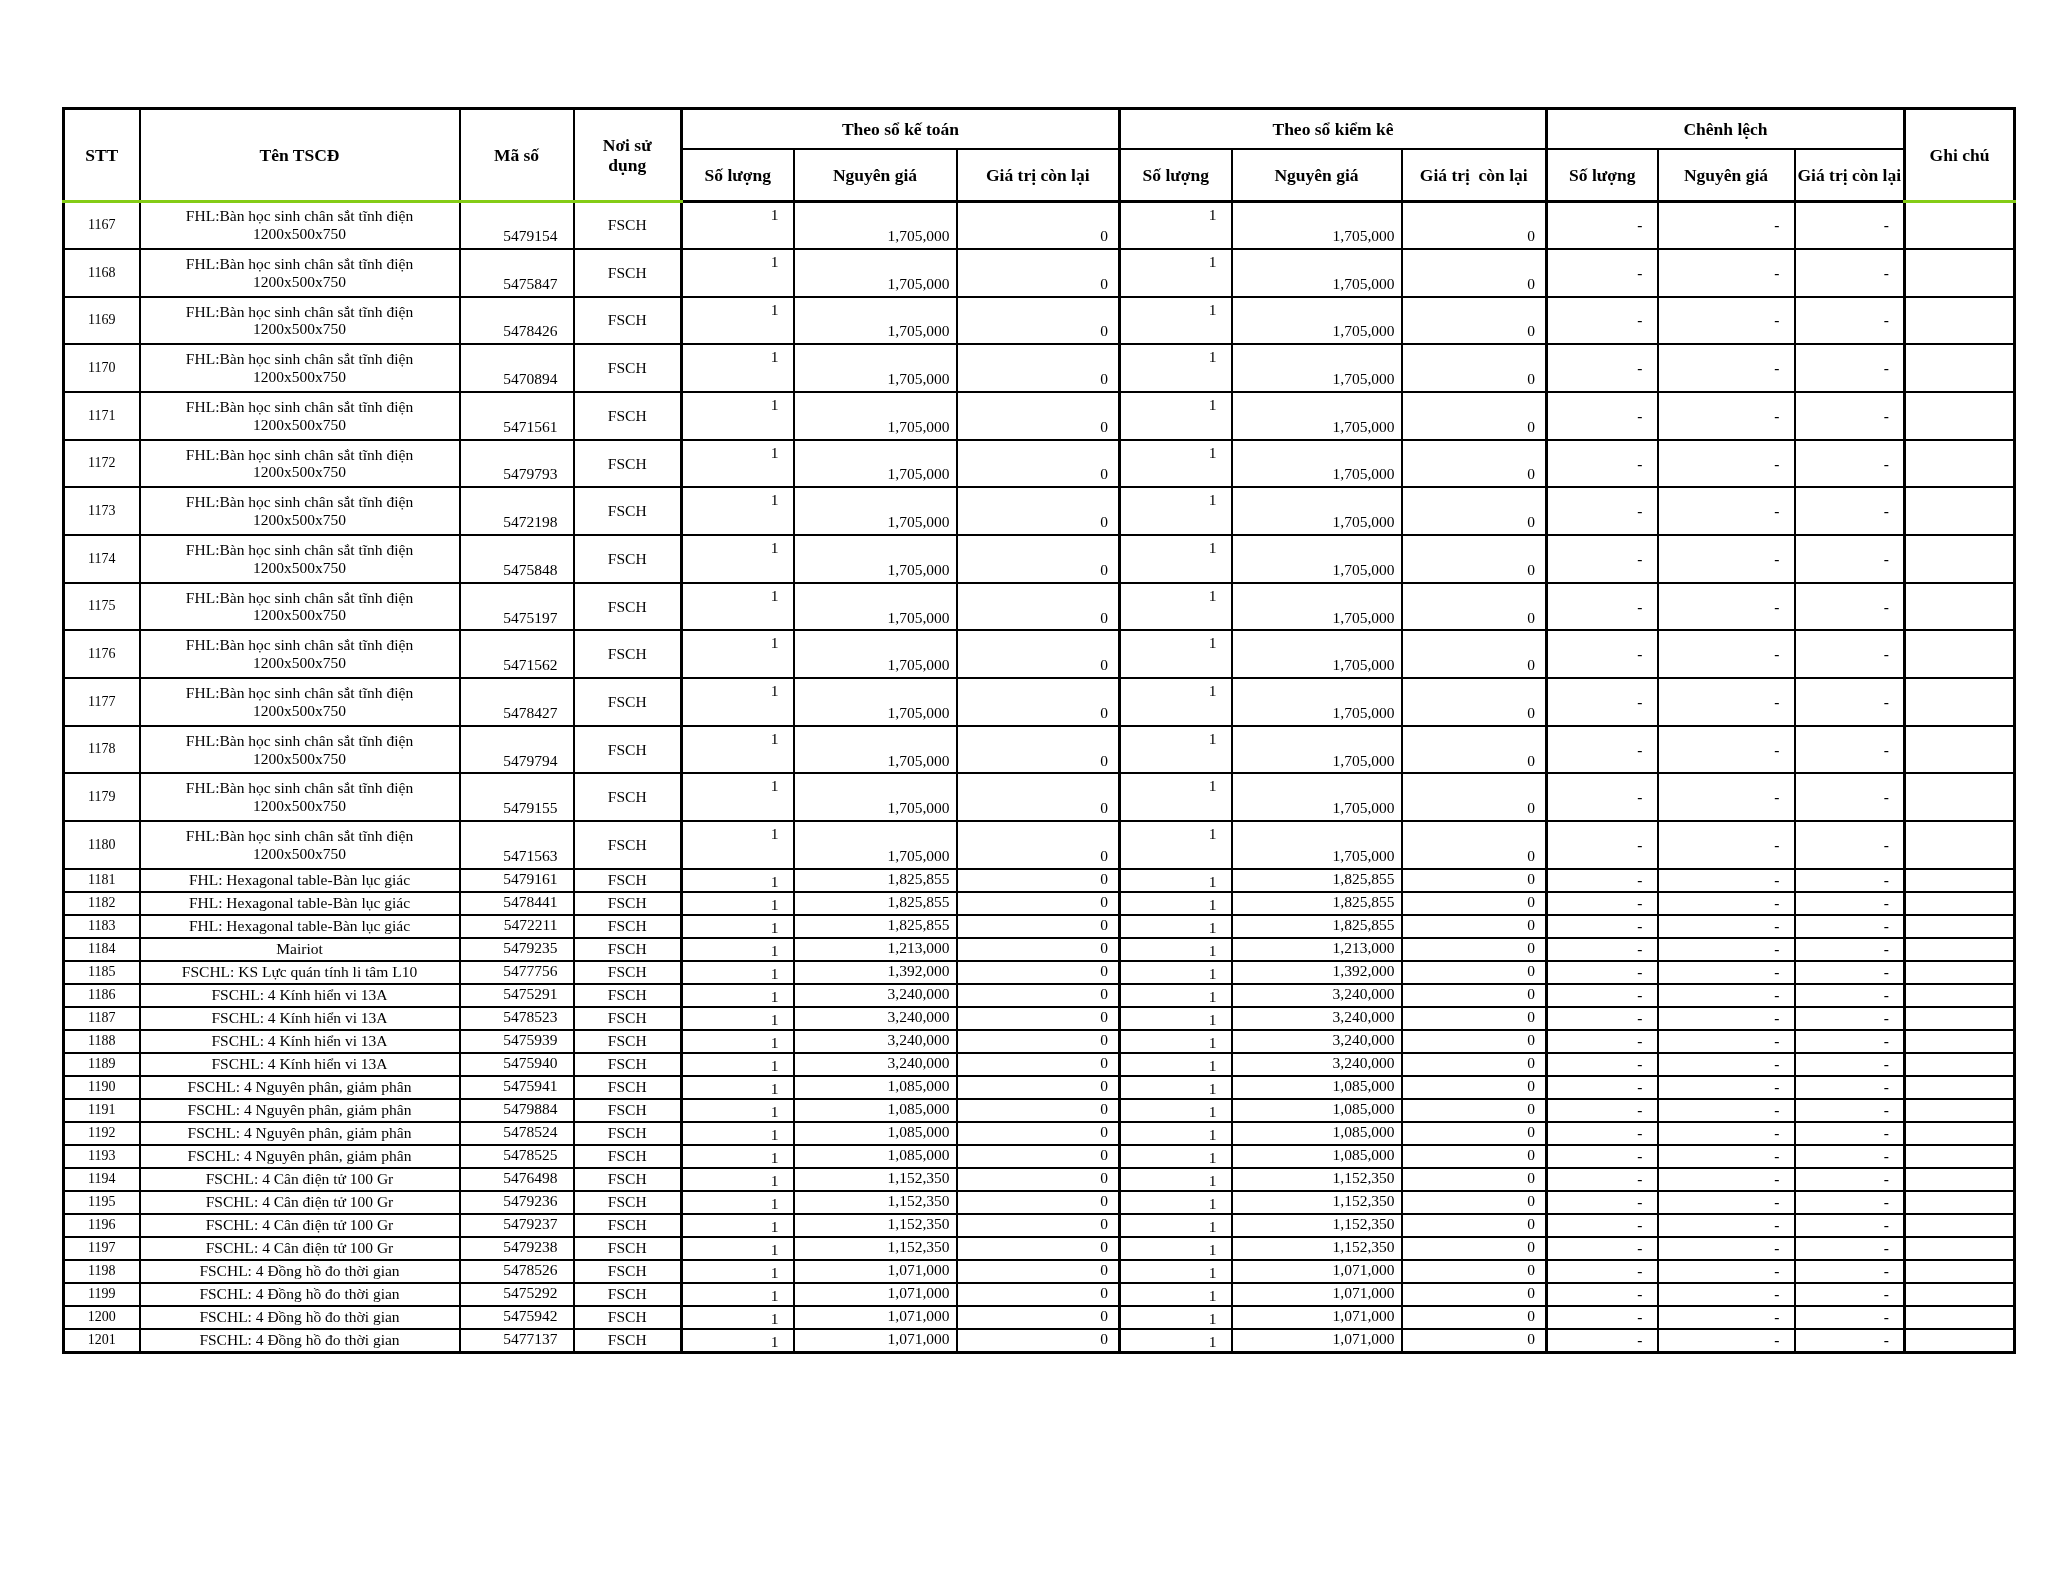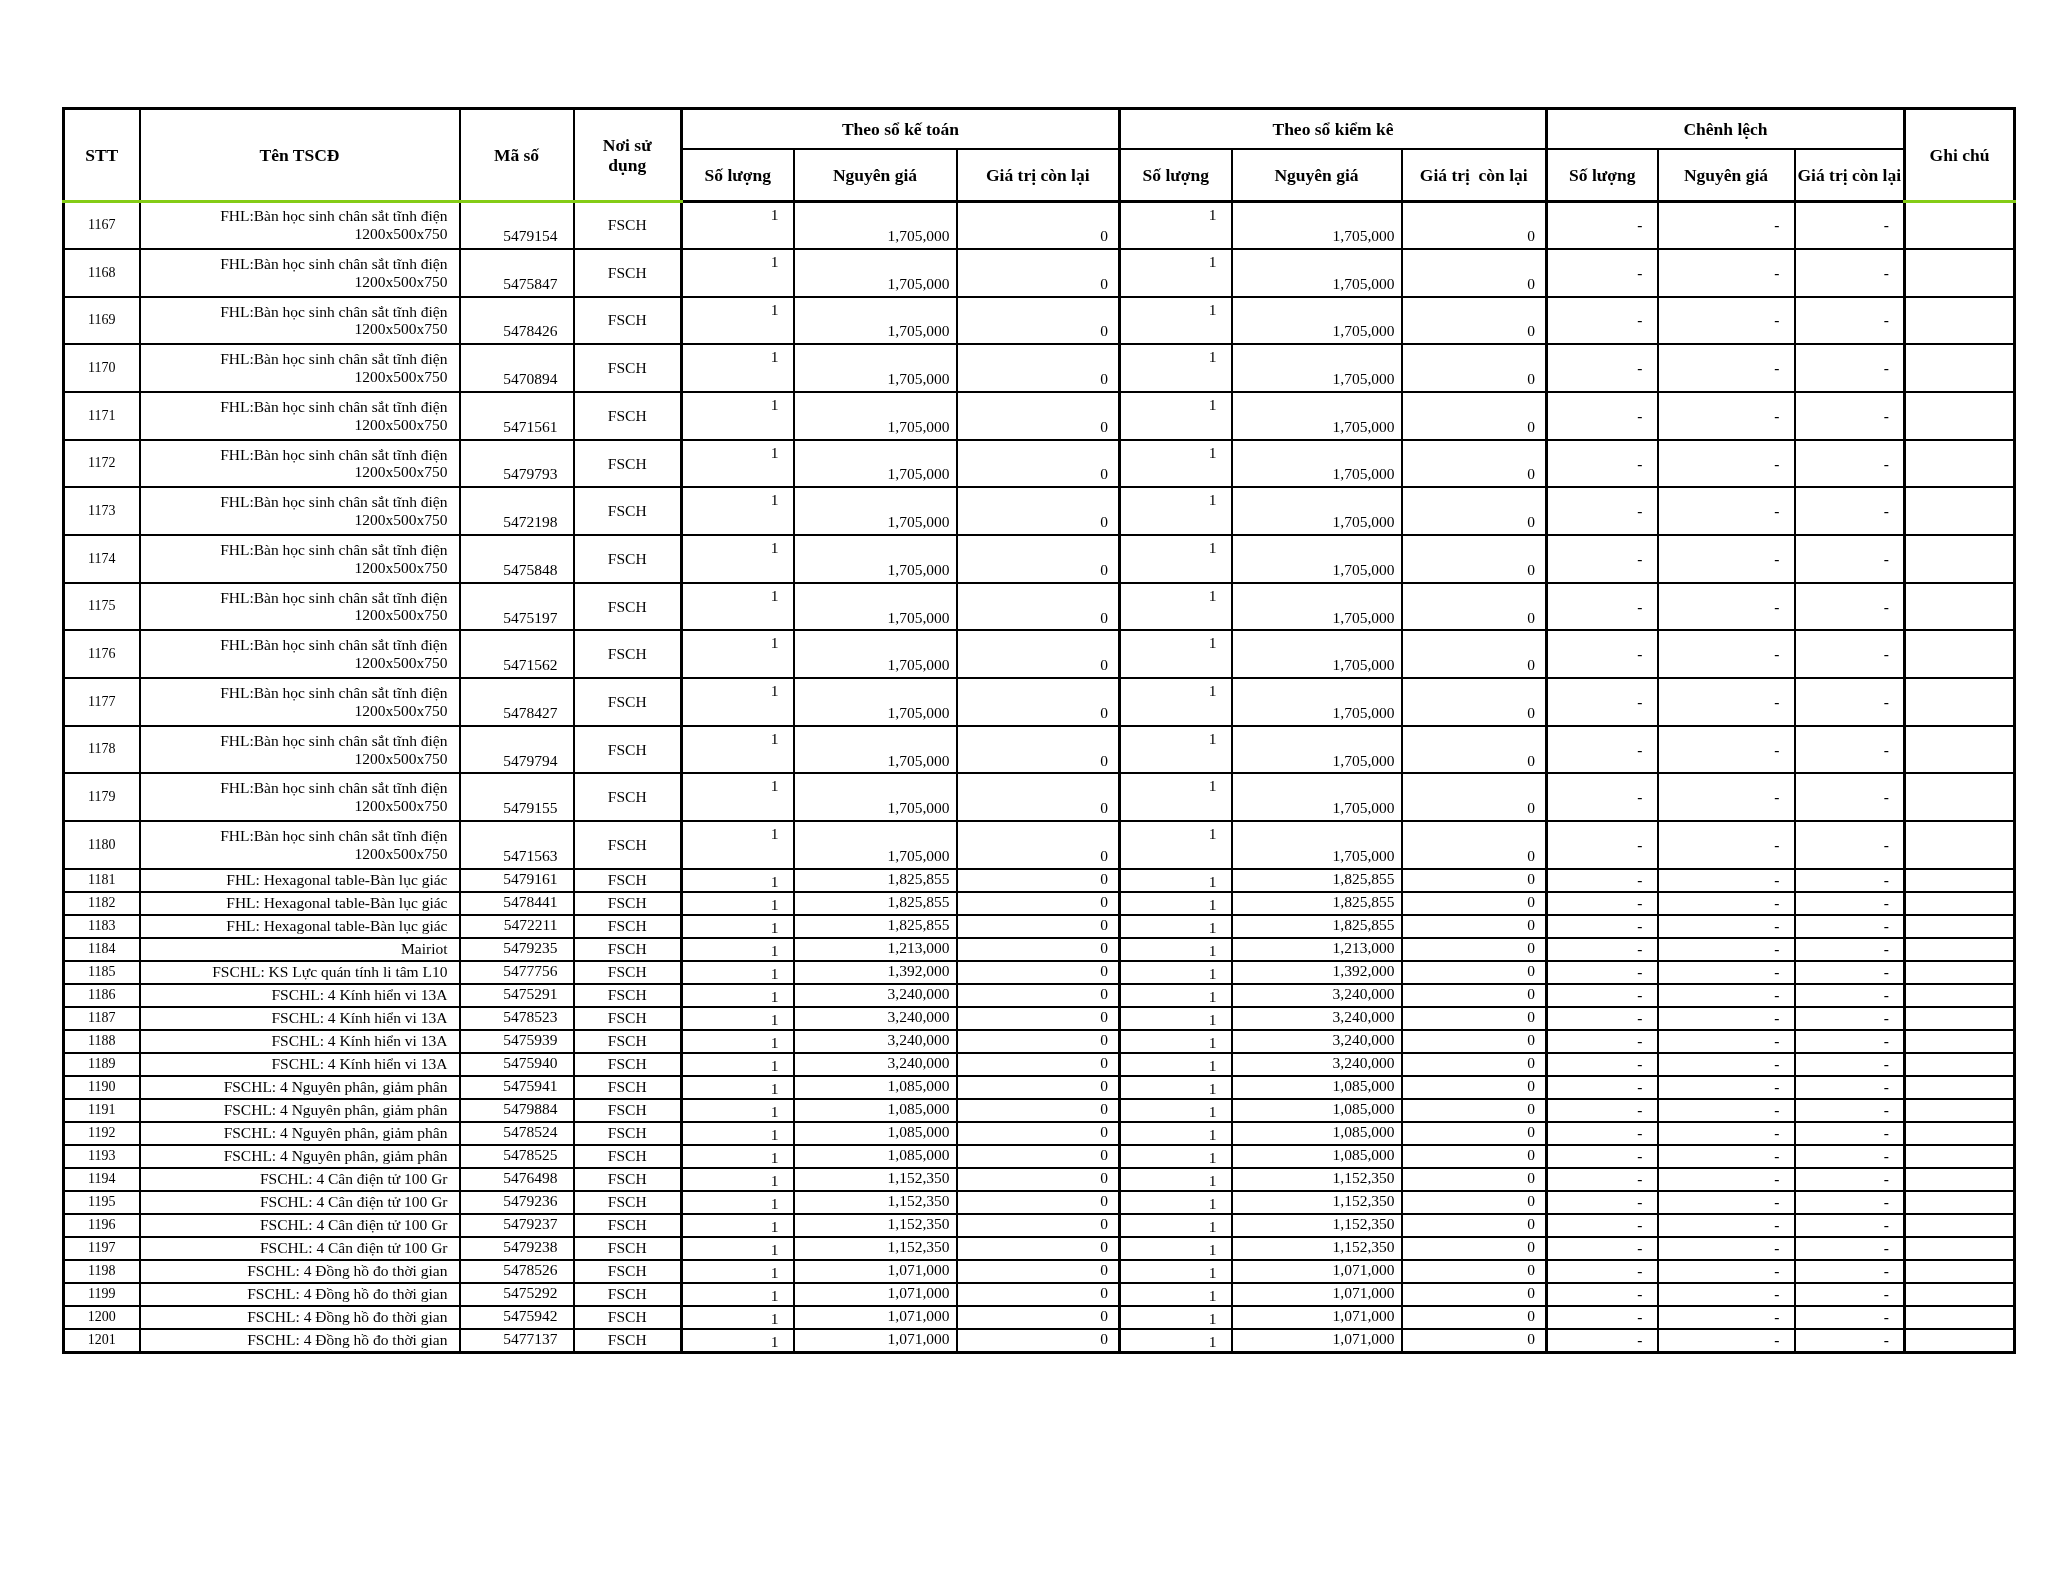--- a/index.html
+++ b/index.html
@@ -48,21 +48,21 @@
   tr.h2 th{border-bottom:3px solid #000;}
   th.gs,td.gs{border-left:3px solid #000;}
   th.hdept{padding:11px 12px;}
   th.hreminv{white-space:pre-wrap;}
 
   
   tr.tall{height:47.7px;}
   tr.short{height:23px;}
 
   td.c-stt{text-align:center;vertical-align:middle;font-size:14px;}
-  td.c-name{text-align:right;vertical-align:middle;padding:1px 11px;}
+  td.c-name{text-align:center;vertical-align:middle;padding:1px 20px;}
   td.c-code{text-align:right;vertical-align:bottom;padding:0 15px 3px 0;}
   td.c-dept{text-align:center;vertical-align:middle;}
   td.c-acc_qty,td.c-inv_qty{text-align:right;vertical-align:top;padding:3px 14px 0 0;}
   td.c-acc_cost,td.c-inv_cost{text-align:right;vertical-align:bottom;padding:0 6px 3px 0;}
   td.c-acc_rem,td.c-inv_rem{text-align:right;vertical-align:bottom;padding:0 10px 3px 0;}
   td.c-diff_qty,td.c-diff_cost,td.c-diff_rem{
     text-align:right;vertical-align:middle;padding:0 14px 0 0;font-weight:bold;
   }
   td.c-acc_qty,td.c-inv_qty{border-left-width:2px;}
   td.c-acc_qty{border-left-width:3px;}

